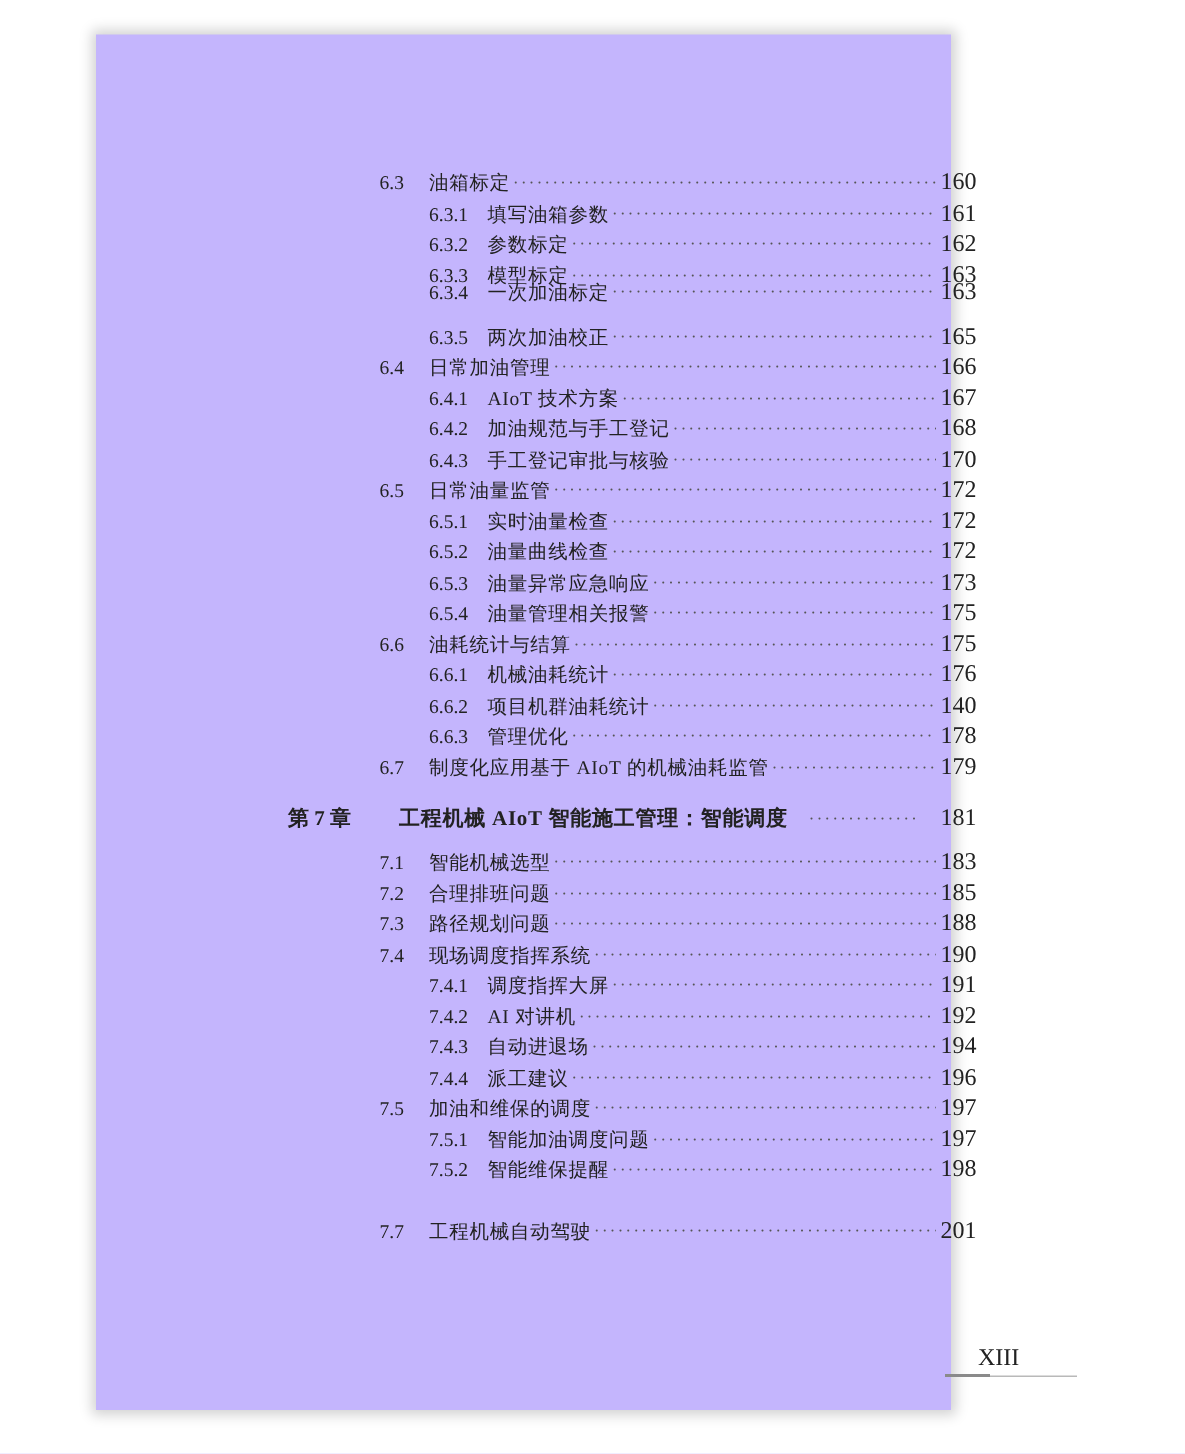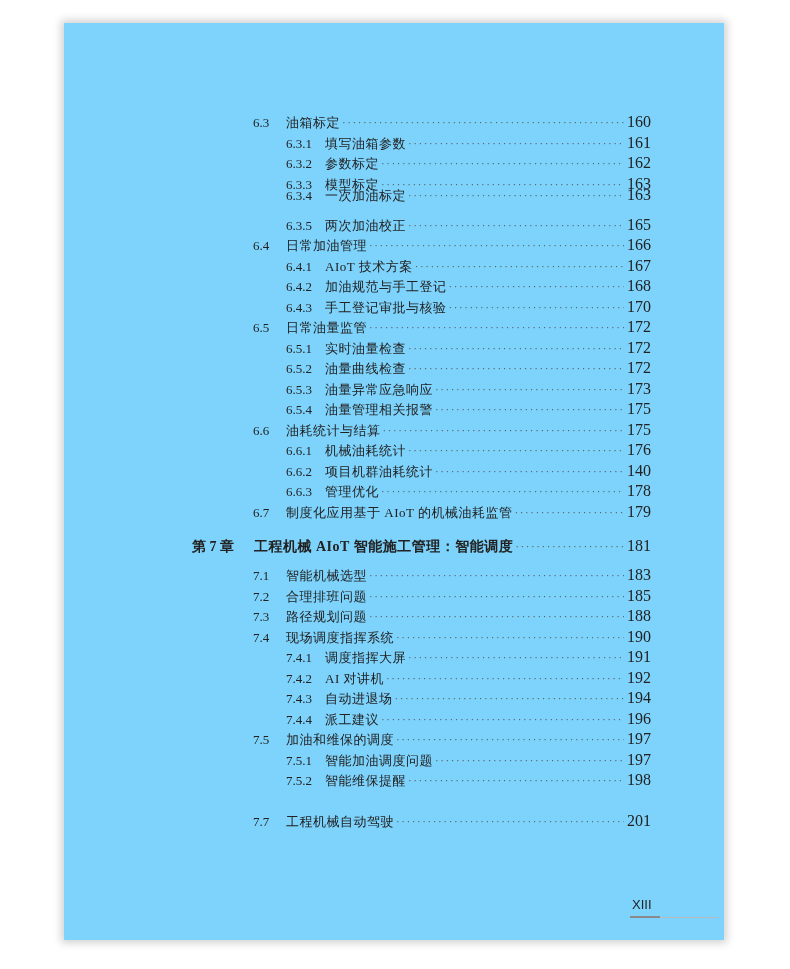--- a/index.html
+++ b/index.html
@@ -12,44 +12,44 @@
     height: 969px;
     position: relative;
     overflow: hidden;
     font-family: "Liberation Serif", "DejaVu Serif", serif;
     color: #222222;
   }
   .page {
     position: absolute;
     left: 64px;
     top: 23px;
-    width: 660px;
+    width: 570px;
     height: 917px;
-    background: #7dd3fc;
+    background: #c4b5fd;
     box-shadow: 0 0 8px 3px rgba(0,0,0,0.18);
   }
   .toc {
     position: absolute;
     left: 0;
     top: 0;
     width: 100%;
     height: 100%;
   }
   .row {
     position: absolute;
     display: flex;
     align-items: baseline;
     height: 20px;
     font-size: 13px;
     line-height: 20px;
     white-space: nowrap;
   }
   .row.sec { left: 189px; width: 398px; }
   .row.sub { left: 222px; width: 365px; }
-  .row.chap { left: 128px; width: 459px; font-size: 14px; font-weight: bold; }
+  .row.chap { left: 128px; width: 459px; font-size: 14px; font-weight: bold; gap: 12px; }
   .num {
     display: inline-block;
     flex: 0 0 auto;
   }
   .row.sec .num { width: 33px; }
   .row.sub .num { width: 39px; }
   .row.chap .num { width: 62px; }
   .title {
     flex: 0 0 auto;
     letter-spacing: 0.5px;
@@ -70,24 +70,24 @@
   }
   .pg {
     flex: 0 0 auto;
     font-weight: normal;
     font-size: 16px;
     text-align: right;
     min-width: 20px;
   }
   .folio {
     position: absolute;
-    left: 568px;
+    left: 588px;
     top: 874px;
-    font-family: Liberation Sans, sans-serif;
-    font-size: 13px;
+    font-family: Liberation Serif, serif;
+    font-size: 16px;
     color: #222;
   }
   .folio-rule {
     position: absolute;
     left: 566px;
     top: 894px;
     width: 88px;
     height: 1px;
     background: #b9b9b9;
   }

